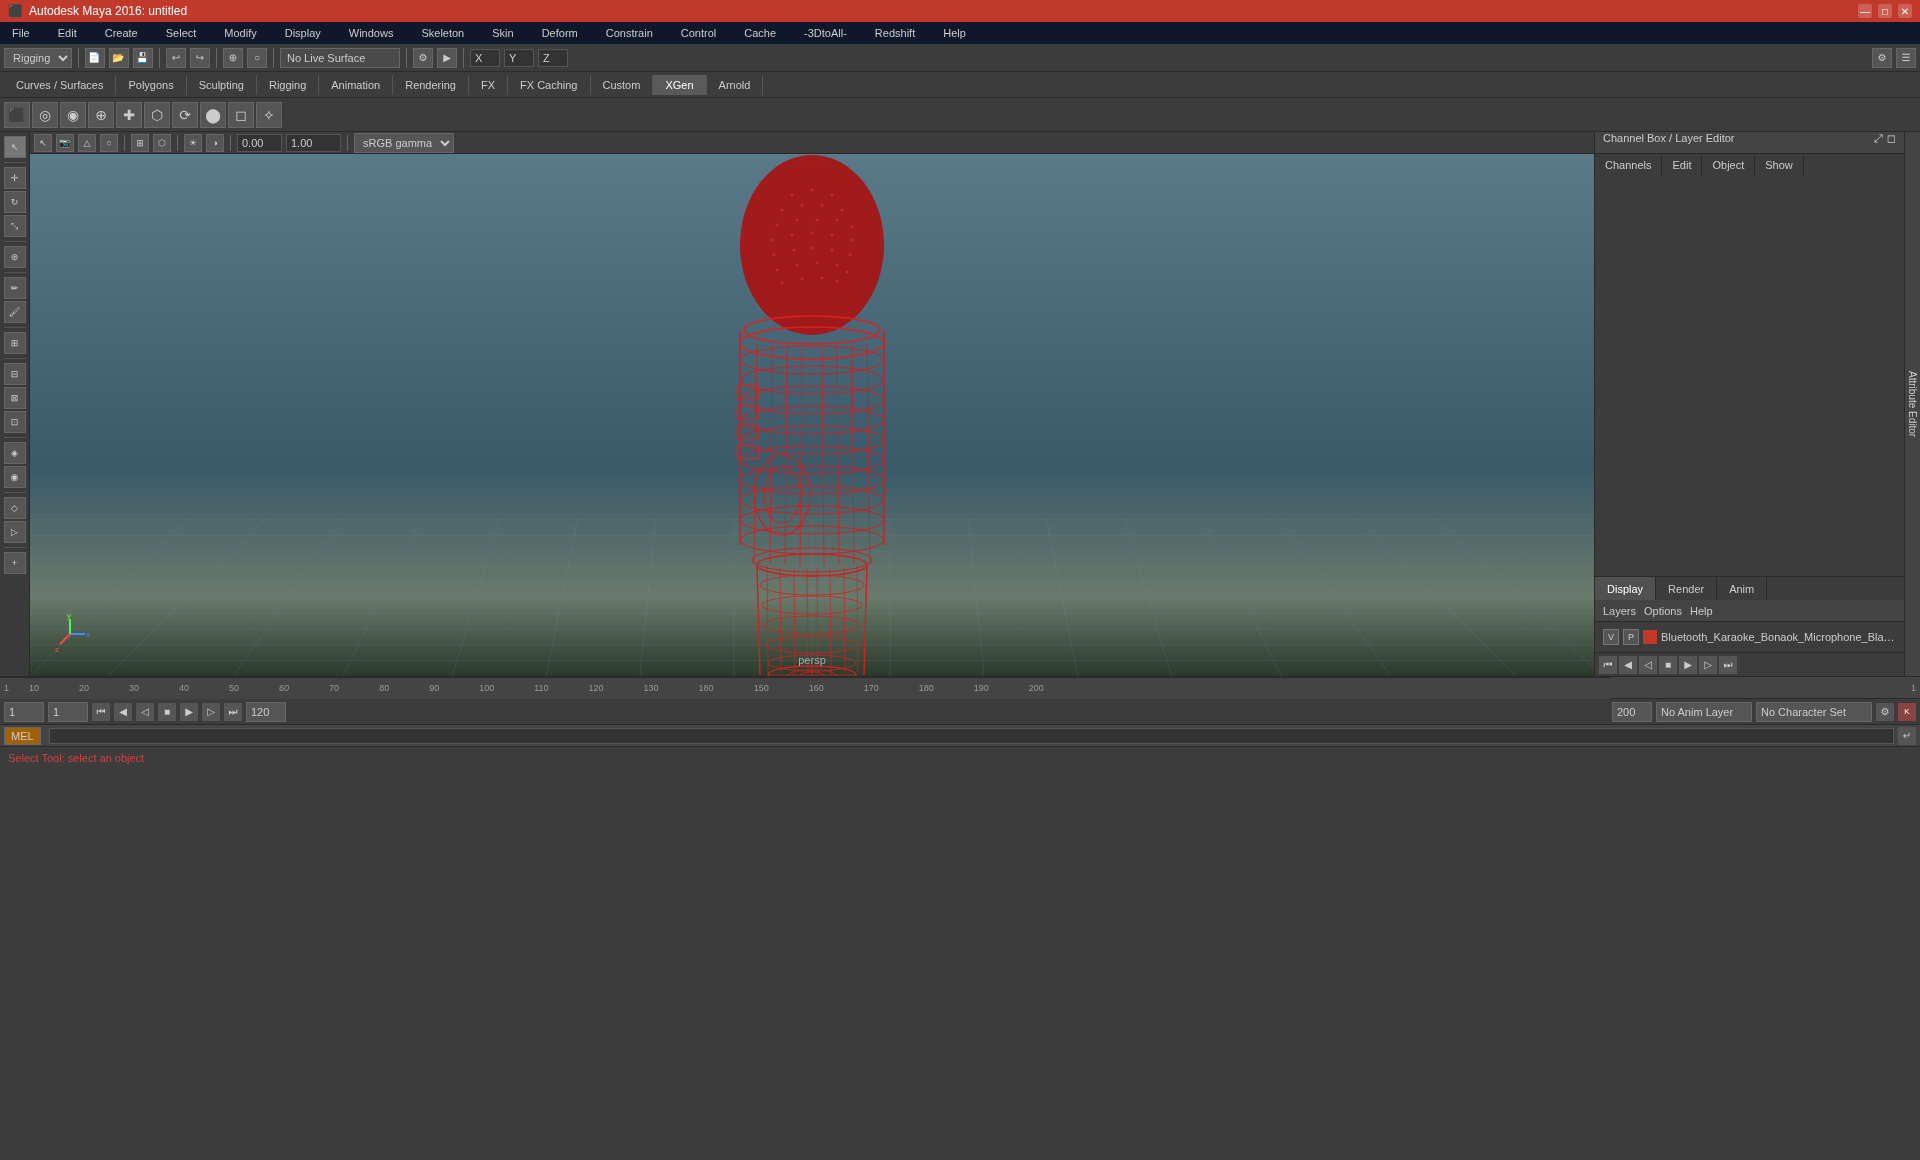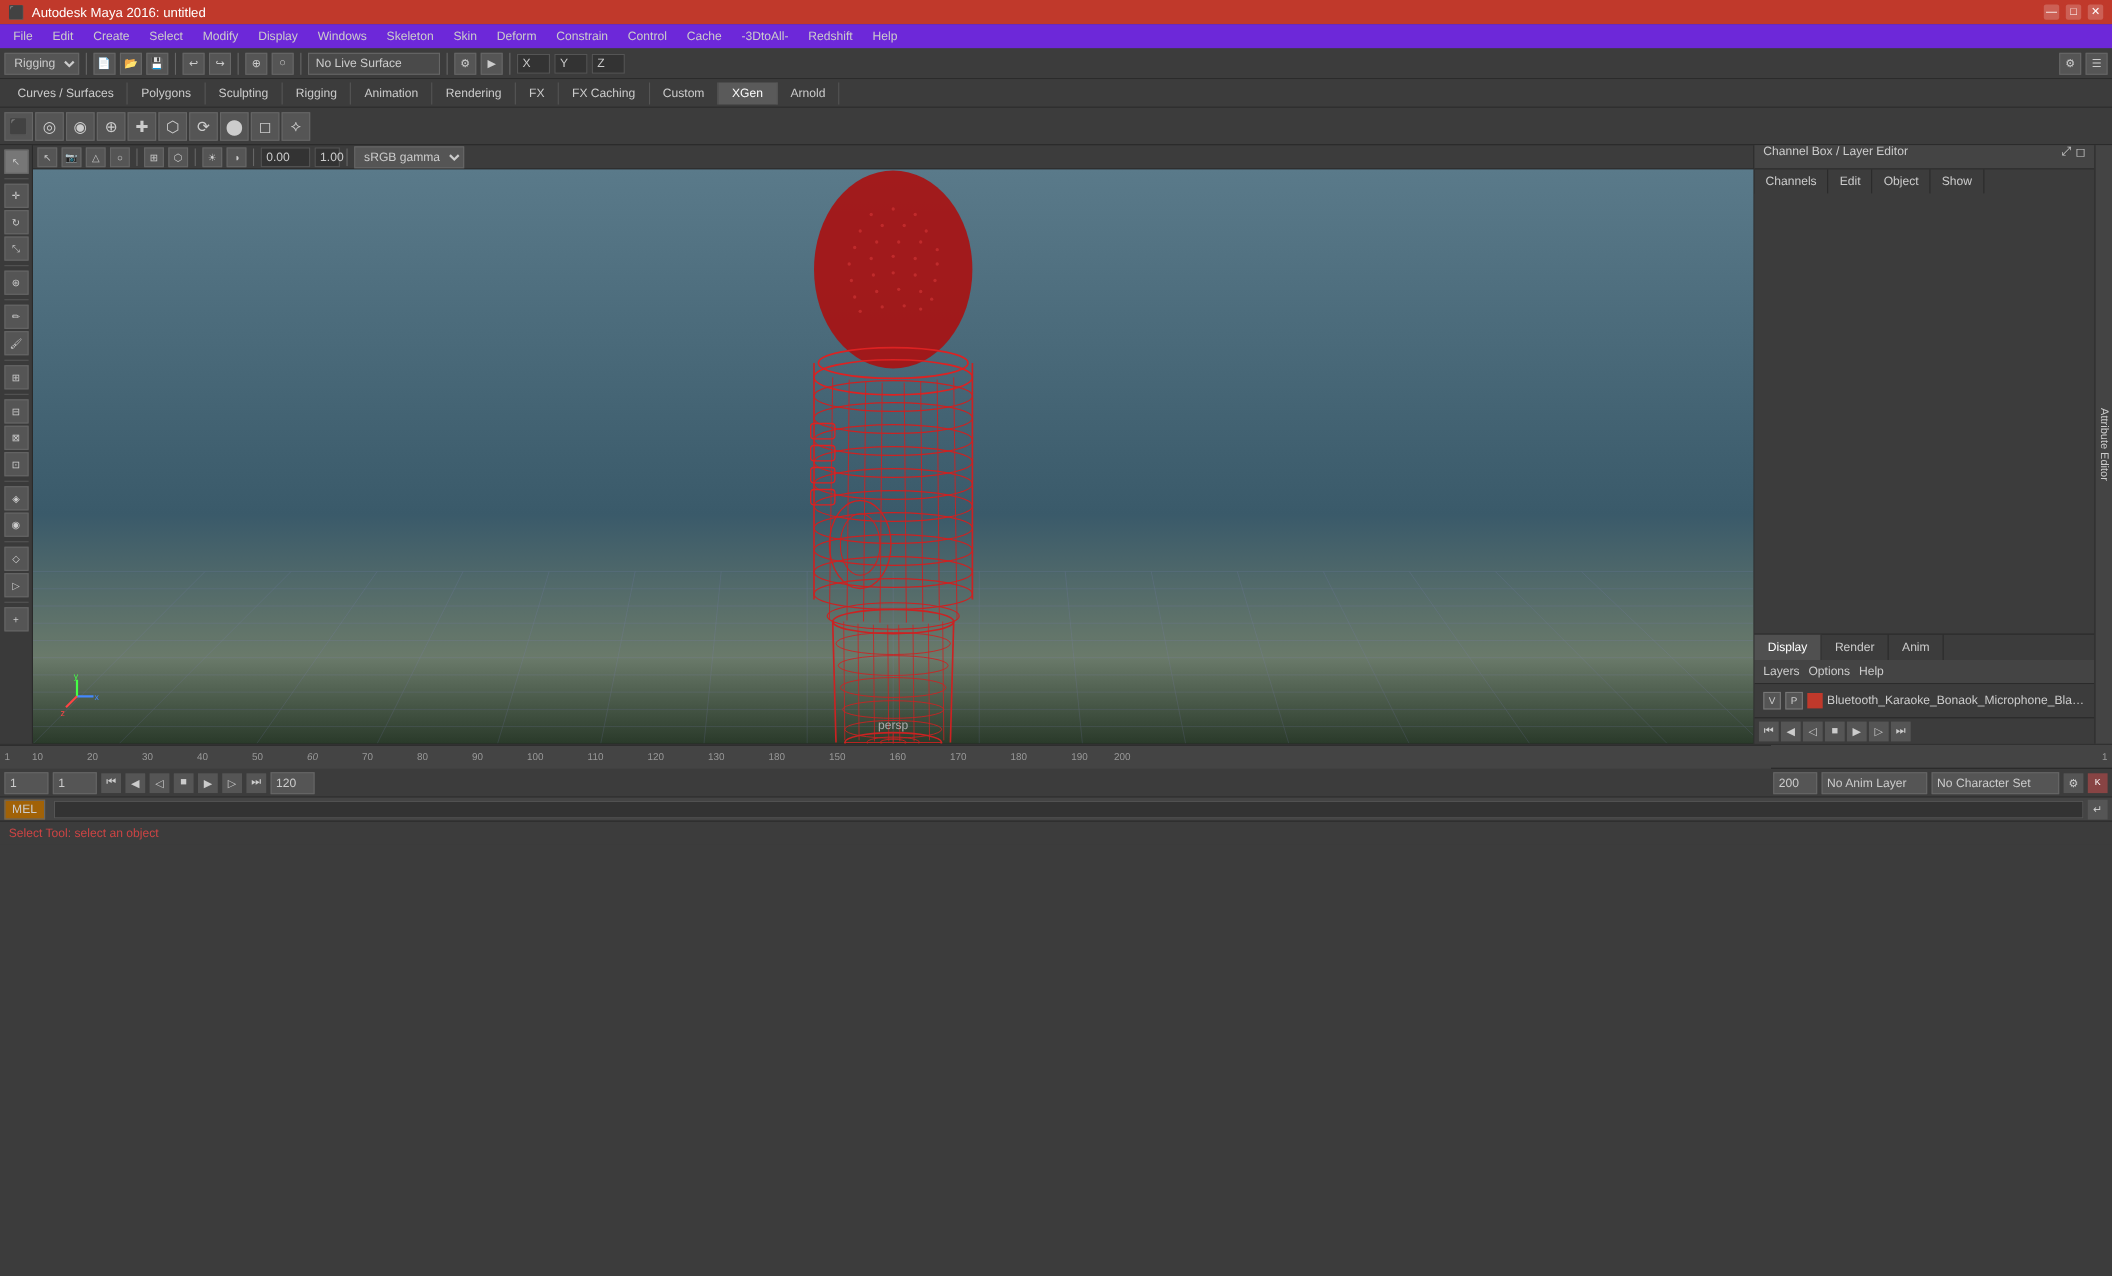--- a/index.html
+++ b/index.html
@@ -13,24 +13,24 @@
       padding: 0 8px;
       color: white; font-size: 12px;
     }
     #title-bar-left { display: flex; align-items: center; gap: 6px; }
     #title-bar-right { display: flex; align-items: center; gap: 6px; }
     .title-bar-btn { width: 14px; height: 14px; border-radius: 2px; background: rgba(255,255,255,0.2); display: flex; align-items: center; justify-content: center; cursor: pointer; font-size: 10px; color: white; }
 
     
     #menu-bar {
       width: 100%; height: 22px;
-      background: #6d28d9;
+      background: #0f172a;
       display: flex; align-items: center;
       padding: 0 4px;
-      gap: 2px;
+      gap: 12px;
     }
     .menu-item { padding: 2px 8px; cursor: pointer; font-size: 11px; color: #cccccc; white-space: nowrap; }
 
     
     #toolbar1 {
       width: 100%; height: 28px;
       background: #3c3c3c;
       display: flex; align-items: center;
       padding: 0 4px; gap: 4px;
       border-bottom: 1px solid #2a2a2a;
@@ -327,21 +327,21 @@
       <div class="vt-btn">△</div>
       <div class="vt-btn">○</div>
       <div class="vt-sep"></div>
       <div class="vt-btn">⊞</div>
       <div class="vt-btn">⬡</div>
       <div class="vt-sep"></div>
       <div class="vt-btn">☀</div>
       <div class="vt-btn">◑</div>
       <div class="vt-sep"></div>
       <div class="vt-field" style="width:45px;">0.00</div>
-      <div class="vt-field" style="width:23px;">1.00</div>
+      <div class="vt-field" style="width:55px;">1.00</div>
       <div class="vt-sep"></div>
       <select class="toolbar-select" style="width:100px;">
         <option>sRGB gamma</option>
       </select>
     </div>
 
     <div id="viewport-canvas">
 
       <svg class="grid-svg" viewBox="0 0 1000 400" preserveAspectRatio="none">
         <defs>
@@ -579,21 +579,21 @@
     <span style="color:#999; font-size:9px; margin-right:40px;">90</span>
     <span style="color:#999; font-size:9px; margin-right:40px;">100</span>
     <span style="color:#999; font-size:9px; margin-right:40px;">110</span>
     <span style="color:#999; font-size:9px; margin-right:40px;">120</span>
     <span style="color:#999; font-size:9px; margin-right:40px;">130</span>
     <span style="color:#999; font-size:9px; margin-right:40px;">180</span>
     <span style="color:#999; font-size:9px; margin-right:40px;">150</span>
     <span style="color:#999; font-size:9px; margin-right:40px;">160</span>
     <span style="color:#999; font-size:9px; margin-right:40px;">170</span>
     <span style="color:#999; font-size:9px; margin-right:40px;">180</span>
-    <span style="color:#999; font-size:9px; margin-right:24px;">190</span>
+    <span style="color:#999; font-size:9px; margin-right:40px;">190</span>
     <span style="color:#999; font-size:9px; margin-right:40px;">200</span>
   </div>
 
   <div style="width:310px; display:flex; align-items:center; justify-content:flex-end; padding-right:4px;">
     <span style="color:#999; font-size:9px;">1</span>
   </div>
 </div>
 
 <div id="status-bar" style="display:flex; align-items:center; background:#3c3c3c; height:26px; border-top:1px solid #2a2a2a; padding:0 4px; gap:4px;">
   <div class="status-field status-num">1</div>

